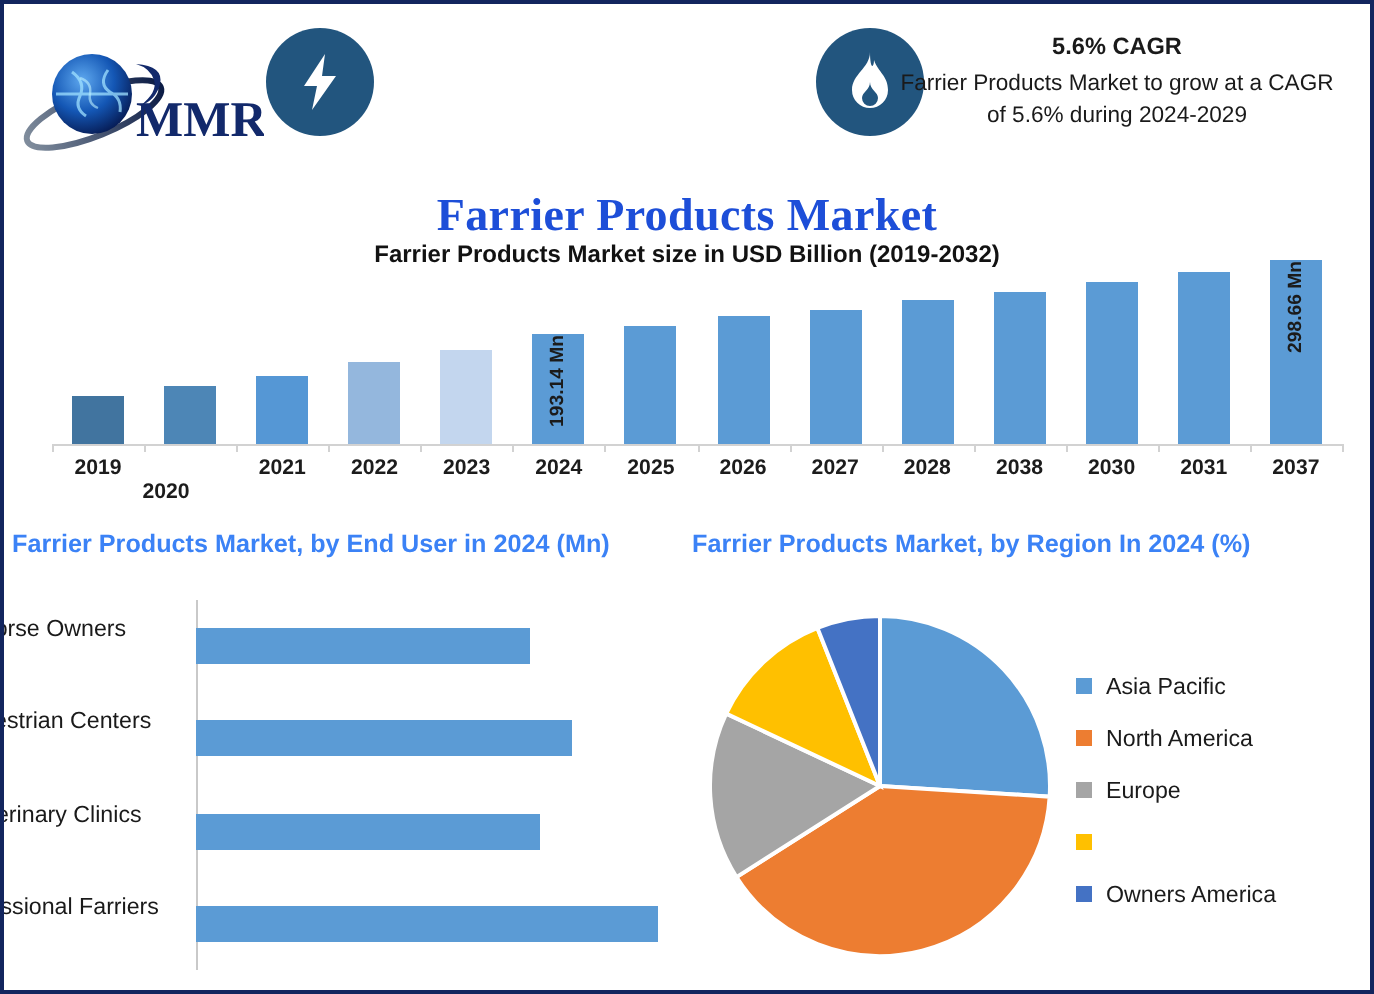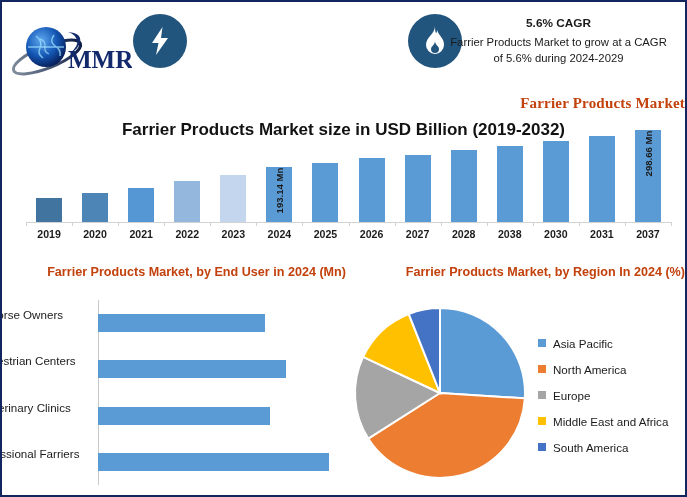--- a/index.html
+++ b/index.html
@@ -53,33 +53,33 @@
     line-height: 16.5px;
   }
   .hdr-text-1 { left: 190px; top: 20px; width: 214px; }
   .hdr-text-2 { left: 446px; top: 13px; width: 221px; }
   .hdr-bold { font-weight: bold; font-size: 11.8px; display:block; margin-bottom:2px; }
 
   
   .main-title {
     position: absolute;
     left: 0; top: 93px; width: 100%;
-    text-align: right;
+    text-align: center;
     font-family: "Liberation Serif", serif;
     font-weight: bold;
-    font-size: 15px;
-    color: #c2410c;
+    font-size: 23px;
+    color: #1d4ed8;
     letter-spacing: 0.2px;
   }
   .sub-title {
     position: absolute;
     left: 0; top: 118px; width: 100%;
     text-align: center;
     font-weight: bold;
-    font-size: 17px;
+    font-size: 12px;
     color: #121212;
   }
 
   
   .colchart {
     position: absolute;
     left: 24px; top: 133px;
     width: 645px; height: 105px;
   }
   .col-plot {
@@ -138,24 +138,24 @@
     width: 340px; height: 237px;
   }
   .panel-right {
     position: absolute;
     left: 344px; top: 256px;
     width: 339px; height: 237px;
   }
   .panel-title {
     position: absolute;
     left: 0; top: 6px; width: 100%;
-    text-align: right;
+    text-align: left;
     font-weight: bold;
     font-size: 12.6px;
-    color: #c2410c;
+    color: #3b82f6;
     line-height: 17px;
   }
 
   
   .hbar-area {
     position: absolute;
     left: 92px; top: 42px;
     width: 240px; height: 185px;
   }
   .hbar-axis {
@@ -323,21 +323,21 @@
         <div class="col-tick" style="left: 368.571px;"></div>
         <div class="col-tick" style="left: 414.643px;"></div>
         <div class="col-tick" style="left: 460.714px;"></div>
         <div class="col-tick" style="left: 506.786px;"></div>
         <div class="col-tick" style="left: 552.857px;"></div>
         <div class="col-tick" style="left: 598.929px;"></div>
         <div class="col-tick" style="left: 645px;"></div>
       </div>
     <div id="col-labels">
         <div class="col-label" style="left: 23.0357px;">2019</div>
-        <div class="col-label" style="left: 69px;">2020</div>
+        <div class="col-label" style="left: 57px; margin-top: 12px;">2020</div>
         <div class="col-label" style="left: 115.179px;">2021</div>
         <div class="col-label" style="left: 161.25px;">2022</div>
         <div class="col-label" style="left: 207.321px;">2023</div>
         <div class="col-label" style="left: 253.393px;">2024</div>
         <div class="col-label" style="left: 299.464px;">2025</div>
         <div class="col-label" style="left: 345.536px;">2026</div>
         <div class="col-label" style="left: 391.607px;">2027</div>
         <div class="col-label" style="left: 437.679px;">2028</div>
         <div class="col-label" style="left: 483.75px;">2038</div>
         <div class="col-label" style="left: 529.821px;">2030</div>
@@ -390,22 +390,21 @@
         <div class="legend-item">
           <span class="legend-swatch" style="background: rgb(237, 125, 49);"></span>
           <span class="legend-text">North America</span>
         </div>
         <div class="legend-item">
           <span class="legend-swatch" style="background: rgb(165, 165, 165);"></span>
           <span class="legend-text">Europe</span>
         </div>
         <div class="legend-item">
           <span class="legend-swatch" style="background: rgb(255, 192, 0);"></span>
-          <span class="legend-text">Middle East and Africa</span>
         </div>
         <div class="legend-item">
           <span class="legend-swatch" style="background: rgb(68, 114, 196);"></span>
-          <span class="legend-text">South America</span>
+          <span class="legend-text">Owners America</span>
         </div>
       </div>
   </div>
 
 </div>
 
 </body></html>

